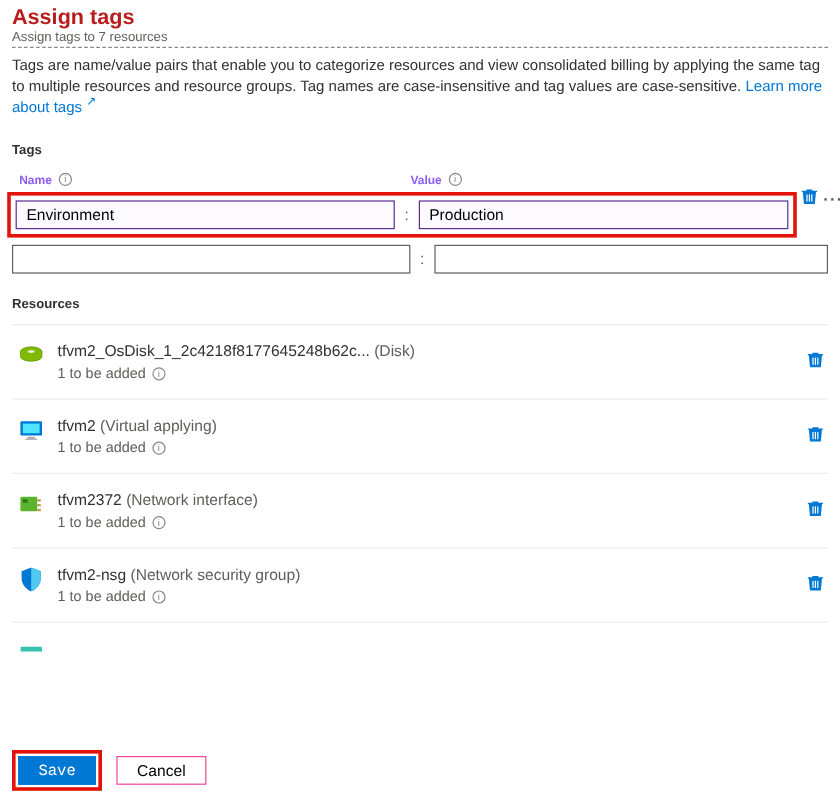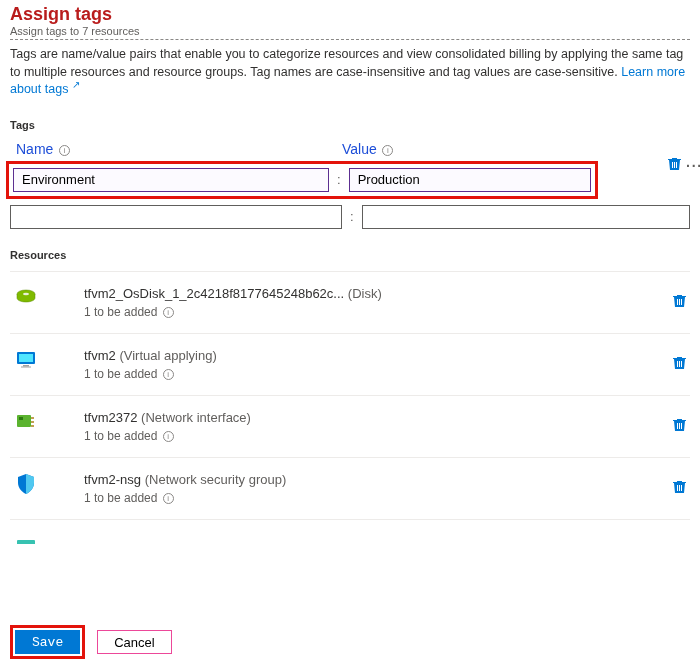--- a/index.html
+++ b/index.html
@@ -50,21 +50,21 @@
       margin-bottom: 10px;
     }
     .tag-labels {
       display: flex;
       align-items: center;
       gap: 6px;
       margin-bottom: 4px;
     }
     .tag-labels .lbl-name { width: 320px; padding-left: 6px; }
     .tag-labels .lbl-value { flex: 1; padding-left: 6px; }
-    .lbl-text { font-size: 14px; color: #1d4ed8; }
+    .lbl-text { font-size: 10px; color: #8b5cf6; font-weight: bold; }
     .info-icon-small {
       display: inline-block;
       width: 11px; height: 11px;
       border: 1px solid #8a8886;
       border-radius: 50%;
       font-size: 8px;
       line-height: 10px;
       text-align: center;
       color: #8a8886;
       margin-left: 2px;
@@ -73,21 +73,21 @@
     .tag-row {
       display: flex;
       align-items: center;
       gap: 6px;
       margin-bottom: 6px;
     }
     .tag-row.highlighted {
       border: 3px solid #e3130b;
       padding: 4px;
       margin-left: -4px;
-      width: 592px;
+      width: 658px;
     }
     .tag-input {
       height: 24px;
       border: 1px solid #605e5c;
       padding: 0 8px;
       font-size: 13px;
       font-family: inherit;
       outline: none;
     }
     .tag-input.name-f { width: 316px; }
@@ -113,21 +113,20 @@
       text-align: center;
     }
     .more-icon { color: #605e5c; font-weight: bold; letter-spacing: 1px; }
     .resources-list { margin-top: 10px; }
     .resource-item {
       border-top: 1px solid #edebe9;
       padding: 14px 0 14px 6px;
       display: flex;
       align-items: flex-start;
       position: relative;
-      gap: 36px;
     }
     .res-icon {
       width: 20px; height: 20px;
       margin-right: 12px;
       margin-top: 2px;
       display: flex;
       align-items: center;
       justify-content: center;
     }
     .res-body { flex: 1; }

